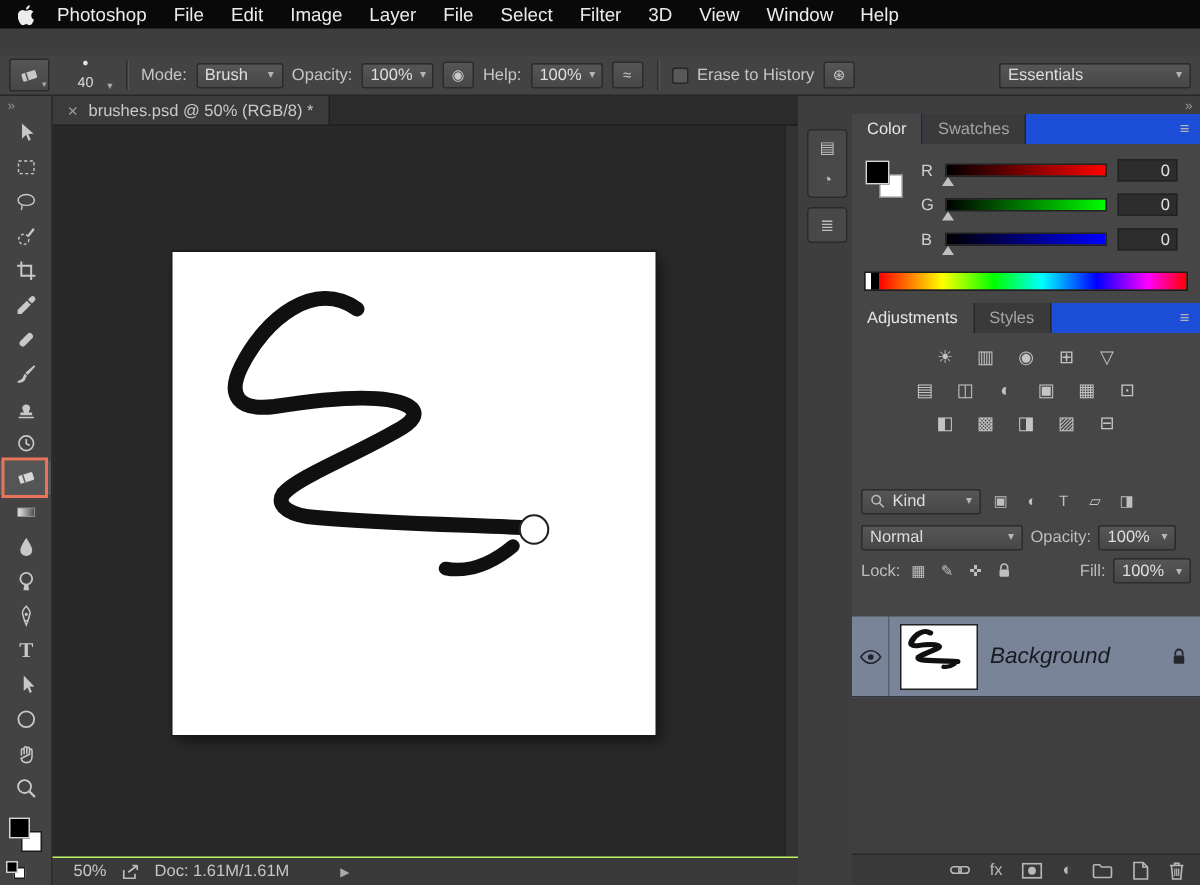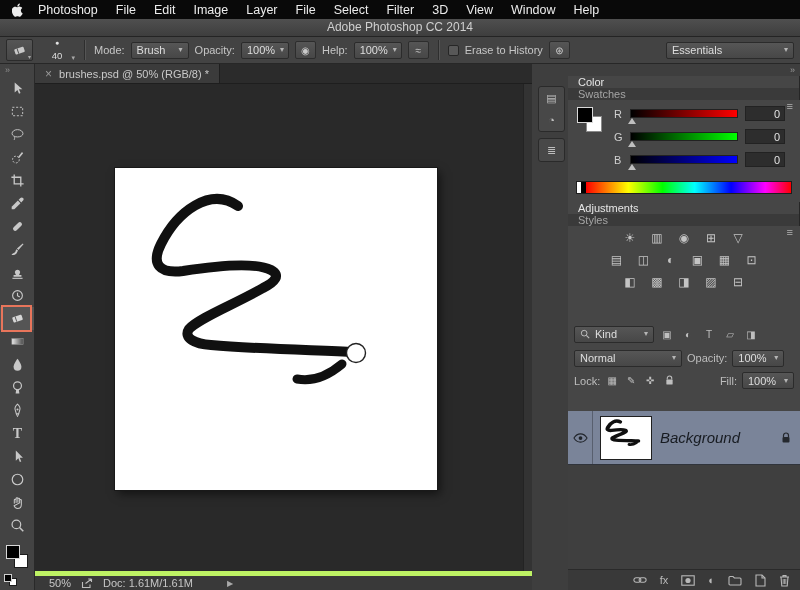--- a/index.html
+++ b/index.html
@@ -62,39 +62,39 @@
   .mini-sw{position:absolute;bottom:2px;left:4px;width:16px;height:14px;}
   .mini-sw .b{position:absolute;left:0;top:0;width:8px;height:8px;background:#000;border:1px solid #cfcfcf;z-index:2;}
   .mini-sw .w{position:absolute;left:5px;top:4px;width:8px;height:8px;background:#fff;border:1px solid #1c1c1c;}
 
   
   .canvas-area{position:absolute;top:84px;left:35px;width:497px;bottom:0;background:#292929;}
   .doc-canvas{position:absolute;left:80px;top:84px;width:322px;height:322px;background:#fff;
               box-shadow:0 0 0 1px #191919, 3px 4px 9px rgba(0,0,0,.55);}
   .vscroll{position:absolute;right:0;top:0;bottom:19px;width:9px;background:#333;border-left:1px solid #232323;}
   .statusbar{position:absolute;left:0;right:0;bottom:0;height:19px;background:#393939;
-             border-top:5px solid #bef264;display:flex;align-items:center;gap:10px;
+             border-top:1px solid #bef264;display:flex;align-items:center;gap:10px;
              padding:0 8px 0 14px;font-size:11px;color:#c6c6c6;}
   .statusbar .play{font-size:8px;color:#a9a9a9;margin-left:24px;}
 
   
   .dockstrip{position:absolute;left:537px;top:64px;width:29px;bottom:0;}
   .strip-group{background:#484848;border:1px solid #2a2a2a;border-radius:3px;margin:0 1px 6px 1px;
                display:flex;flex-direction:column;}
   .strip-group:first-child{margin-top:22px;}
   .strip-btn{height:22px;display:flex;align-items:center;justify-content:center;color:#bdbdbd;font-size:11px;}
 
   
   .dock{position:absolute;left:568px;top:64px;width:232px;bottom:0;}
   .dock-collapse{position:absolute;top:1px;right:5px;font-size:9px;color:#9a9a9a;}
   .panel{position:absolute;left:0;width:232px;background:#464646;}
   .p-color{top:12px;height:126px;}
   .p-adj{top:138px;height:120px;}
   .p-layers{top:258px;bottom:0;}
-  .phead{height:20px;background:#000000;display:flex;align-items:stretch;font-size:11px;flex-direction:column;}
+  .phead{height:20px;background:#1d4ed8;display:flex;align-items:stretch;font-size:11px;}
   .ptab{display:flex;align-items:center;padding:0 10px;color:#a5a5a5;background:#3a3a3a;border-right:1px solid #262626;}
   .ptab.active{background:#464646;color:#e6e6e6;}
   .pmenu{margin-left:auto;display:flex;align-items:center;padding-right:7px;color:#b3b3b3;font-size:11px;}
 
   
   .color-body{position:relative;height:106px;padding:9px 8px 0 8px;}
   .fgbg{position:absolute;left:9px;top:11px;width:30px;height:30px;}
   .fgbg .f{position:absolute;left:0;top:0;width:16px;height:16px;background:#000;border:1px solid #d8d8d8;z-index:2;}
   .fgbg .b{position:absolute;left:9px;top:9px;width:16px;height:16px;background:#fff;border:1px solid #8a8a8a;}
   .sliders{margin-left:38px;}
@@ -161,21 +161,20 @@
     <span class="mitem">Layer</span>
     <span class="mitem">File</span>
     <span class="mitem">Select</span>
     <span class="mitem">Filter</span>
     <span class="mitem">3D</span>
     <span class="mitem">View</span>
     <span class="mitem">Window</span>
     <span class="mitem">Help</span>
   </div>
 
-  <div class="titlebar">Adobe Photoshop CC 2014</div>
 
   <div class="options">
     <div class="toolpreset">
       <svg width="15" height="15" viewBox="0 0 16 16">
           <g transform="rotate(-18 8 8)">
             <rect x="2.8" y="5.2" width="10.4" height="5.8" rx="1" fill="#c8c8c8"></rect>
             <line x1="6.2" y1="5.2" x2="6.2" y2="11" stroke="#474747" stroke-width="1"></line>
           </g>
         </svg>
       <span class="caret">▾</span>

